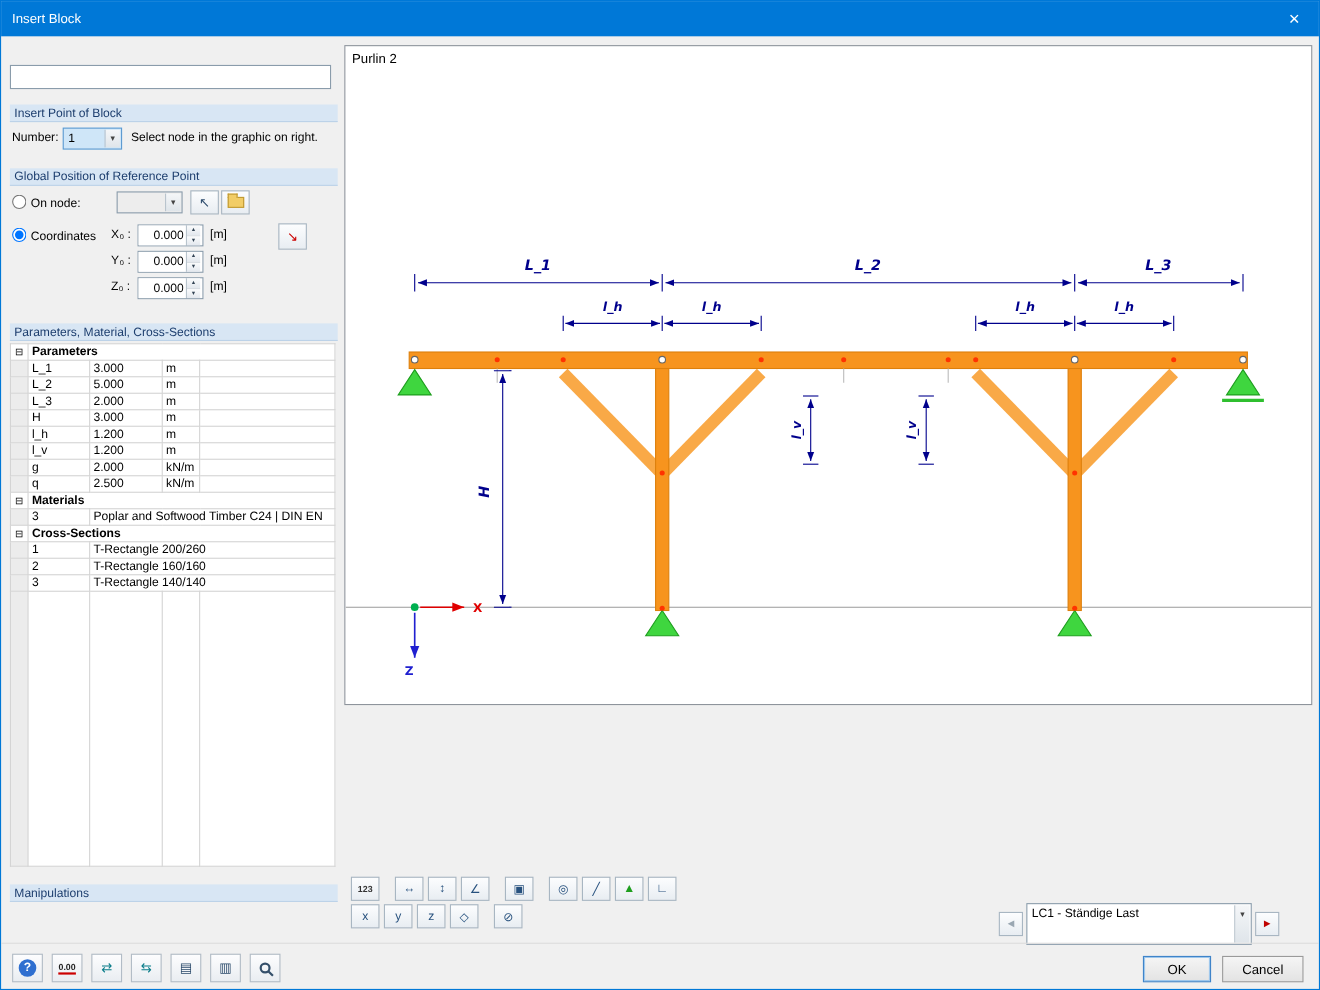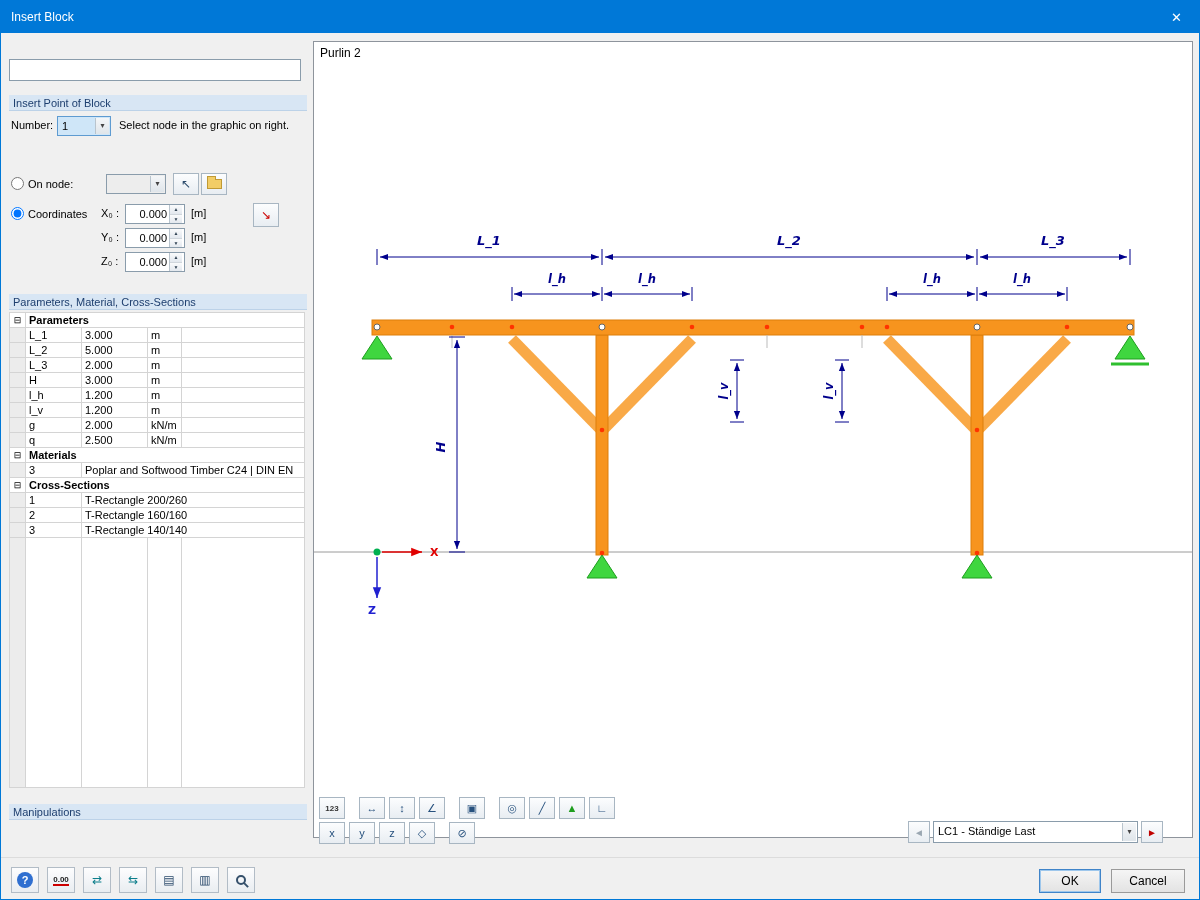--- a/index.html
+++ b/index.html
@@ -35,36 +35,36 @@
   
   .ptable { position:absolute; left:0; top:271px; border-collapse:collapse; width:296px; table-layout:fixed; font-size:11px; background:#fff; border:1px solid #7e7e7e; }
   .ptable td { border:1px solid #d4d4d4; height:15px; padding:0 3px; overflow:hidden; white-space:nowrap; }
   .ptable .exp { text-align:center; font-size:9px; padding:0; }
   .ptable .gname { font-weight:bold; }
   .ptable .rh { background:#ececec; }
   .ptable .v { }
   .ptable .filler td { height:250px; }
 
   
-  .canvas { position:absolute; left:312px; top:40px; width:880px; height:797px; background:#fff; border:1px solid #8e949c; overflow:hidden; }
+  .canvas { position:absolute; left:312px; top:40px; width:880px; height:600px; background:#fff; border:1px solid #8e949c; overflow:hidden; }
   .canvas-caption { position:absolute; left:6px; top:4px; font-size:12px; color:#000; }
   svg text { font-family:"DejaVu Sans", sans-serif; }
   .dimtext { fill:#00008c; font-size:13px; font-weight:bold; font-style:italic; }
   .dimtext-sm { fill:#00008c; font-size:11.5px; font-weight:bold; font-style:italic; }
   .axx { fill:#e00000; font-size:11px; font-weight:bold; }
   .axz { fill:#2020d0; font-size:11px; font-weight:bold; }
 
   .g-tb { position:absolute; display:flex; gap:4px; align-items:center; }
   .tbtn { min-width:26px; height:22px; border:1px solid #a8b6c2; background:linear-gradient(#fcfdfe,#e8edf2); font-size:11px; display:inline-flex; align-items:center; justify-content:center; color:#27517e; cursor:pointer; padding:0 2px; }
   .tbtn.num { font-size:8px; letter-spacing:0; font-weight:bold; color:#333; }
   .tbtn.green { color:#1e9e1e; }
   .gap { width:6px; }
 
   .lc-bar { position:absolute; right:36px; top:820px; display:flex; gap:3px; align-items:center; }
-  .lc-combo { width:205px; height:22px; }
+  .lc-combo { width:205px; height:38px; }
   .navbtn { width:22px; height:22px; border:1px solid #a8b6c2; background:linear-gradient(#fcfdfe,#e8edf2); display:flex; align-items:center; justify-content:center; font-size:10px; cursor:pointer; }
   .navbtn.prev { color:#9aa7b2; }
   .navbtn.next { color:#c00200; }
 
   
   .footer-sep { position:absolute; left:0; right:0; top:856px; border-top:1px solid #dcdcdc; }
   .footer-icons { position:absolute; left:10px; top:866px; display:flex; gap:8px; align-items:center; }
   .fbtn { width:28px; height:26px; border:1px solid #b2bcc6; background:linear-gradient(#fdfdfe,#e9edf1); display:flex; align-items:center; justify-content:center; cursor:pointer; font-size:12px; color:#2b4a6b; }
   .help-circle { width:16px; height:16px; border-radius:50%; background:#2f6fd0; color:#fff; font-weight:bold; font-size:11px; display:flex; align-items:center; justify-content:center; }
   .dec { font-size:8px; font-weight:bold; color:#222; border-bottom:2px solid #c00; line-height:9px; }
@@ -95,20 +95,21 @@
     <div class="sec-hdr" style="top:54px;">Insert Point of Block</div>
     <div class="row" style="top:74px; left:0; width:298px;">
       <span class="lbl" style="left:2px; top:4px;">Number:</span>
       <div class="combo focus" style="position:absolute; left:48px; top:1px; width:54px;">
         <span>1</span>
         <span class="arrow">▾</span>
       </div>
       <span class="lbl" style="left:110px; top:4px;">Select node in the graphic on right.</span>
     </div>
 
+    <div class="sec-hdr" style="top:112px;">Global Position of Reference Point</div>
     <div class="row" style="top:132px; left:0; width:298px; height:26px;">
       <label class="lbl" style="left:2px; top:4px;"><input type="radio" name="refpoint" style=""><span>On node:</span></label>
       <div class="combo disabled" style="position:absolute; left:97px; top:1px; width:60px;">
         <span class="arrow">▾</span>
       </div>
       <div class="sbtn" style="left:164px; top:0;">
           <span>↖</span>
         </div>
       <div class="sbtn" style="left:192px; top:0;">
           <span class="folder"></span>

